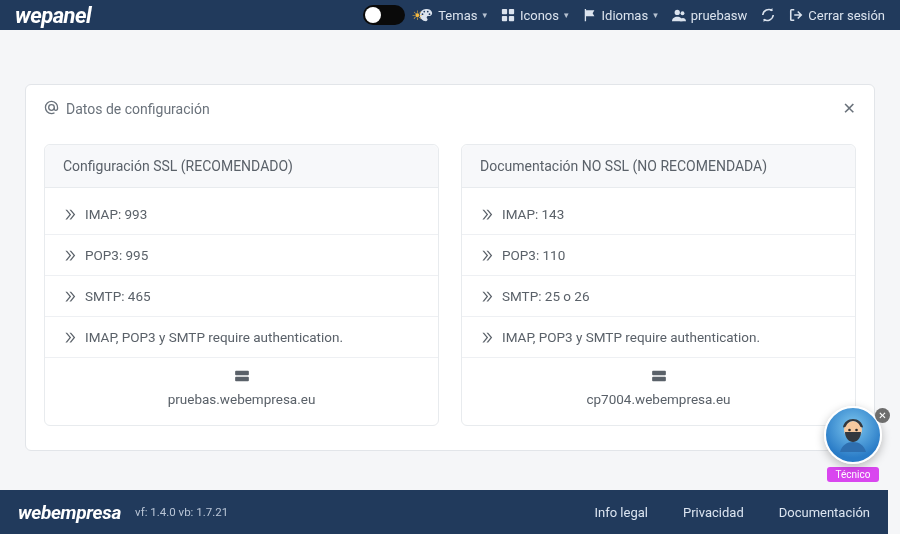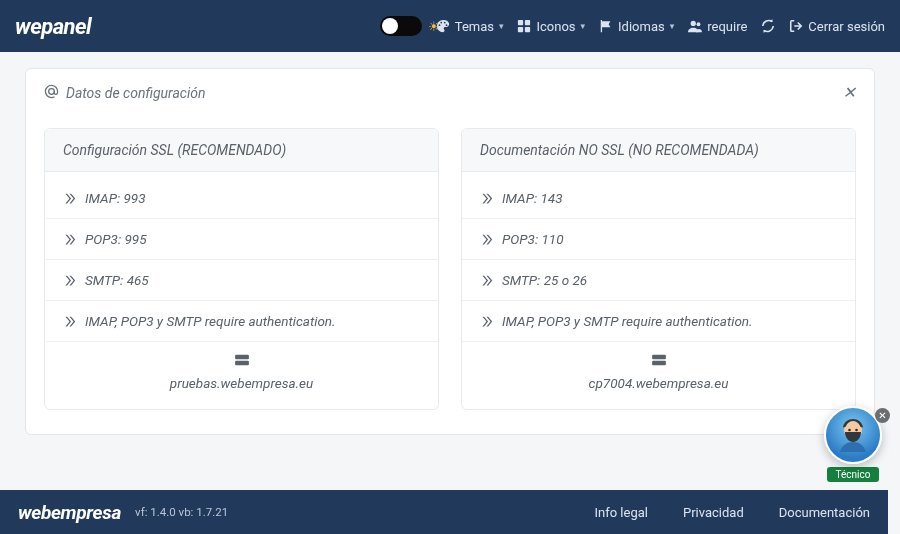--- a/index.html
+++ b/index.html
@@ -8,21 +8,21 @@
     background: #f5f6f8;
     color: #5a6169;
     width: 900px;
     height: 534px;
     overflow: hidden;
     position: relative;
   }
   
   .navbar {
     background: #213a5c;
-    height: 52px;
+    height: 30px;
     display: flex;
     align-items: center;
     padding: 0 15px;
     color: #fff;
   }
   .brand {
     color: #fff;
     font-size: 22px;
     font-weight: 700;
     font-style: italic;
@@ -49,22 +49,22 @@
   .nav-icon { width: 14px; height: 14px; display: inline-flex; }
   
   .content {
     padding: 6px 25px 0 25px;
   }
   .fake-input-area { height: 10px; }
   .panel {
     background: #fff;
     border: 1px solid #e2e5e9;
     border-radius: 6px;
+    margin-top: 38px;
     padding: 0;
-    font-style: italic;
   }
   .panel-header {
     display: flex; align-items: center; justify-content: space-between;
     padding: 14px 18px 26px 18px;
     color: #6a727b;
     font-size: 14px;
   }
   .panel-header .title { display: flex; align-items: center; gap: 7px; }
   .close-x { color: #6a727b; font-size: 16px; cursor: pointer; }
   .cards {
@@ -132,21 +132,21 @@
     position: relative;
   }
   .chat-close {
     position: absolute; top: 0; right: -10px;
     width: 15px; height: 15px; border-radius: 50%;
     background: #6d6d6d; color: #fff; font-size: 10px;
     display: flex; align-items: center; justify-content: center;
     cursor: pointer;
   }
   .chat-label {
-    background: #15803d; color: #fff; font-size: 10px;
+    background: #d946ef; color: #fff; font-size: 10px;
     padding: 2px 9px; border-radius: 3px; margin-top: 3px;
   }
   .scroll-top {
     position: absolute; right: 22px; bottom: 80px;
     font-size: 16px; color: #3a3a3a; cursor: pointer;
   }
 </style>
 </head>
 <body>
 
@@ -189,21 +189,21 @@
     </div>
     <div class="nav-link">
       <span class="nav-icon">
         <svg viewBox="0 0 16 16" fill="currentColor">
             <circle cx="6" cy="5" r="3"></circle>
             <path d="M0 15c0-3 2.7-5 6-5s6 2 6 5H0z"></path>
             <circle cx="12" cy="6" r="2.2"></circle>
             <path d="M9 15c.5-2.2 2-3.5 3.5-3.5S16 12.8 16 15H9z"></path>
           </svg>
       </span>
-      <span>require</span>
+      <span>pruebasw</span>
     </div>
     <div class="nav-link">
       <span class="nav-icon">
         <svg viewBox="0 0 16 16" fill="none" stroke="currentColor" stroke-width="1.8">
             <path d="M13 3a7 7 0 00-11 5M3 13a7 7 0 0011-5"></path>
             <path d="M13 0v3h-3M3 16v-3h3" fill="currentColor" stroke="none"></path>
           </svg>
       </span>
     </div>
     <div class="nav-link">

